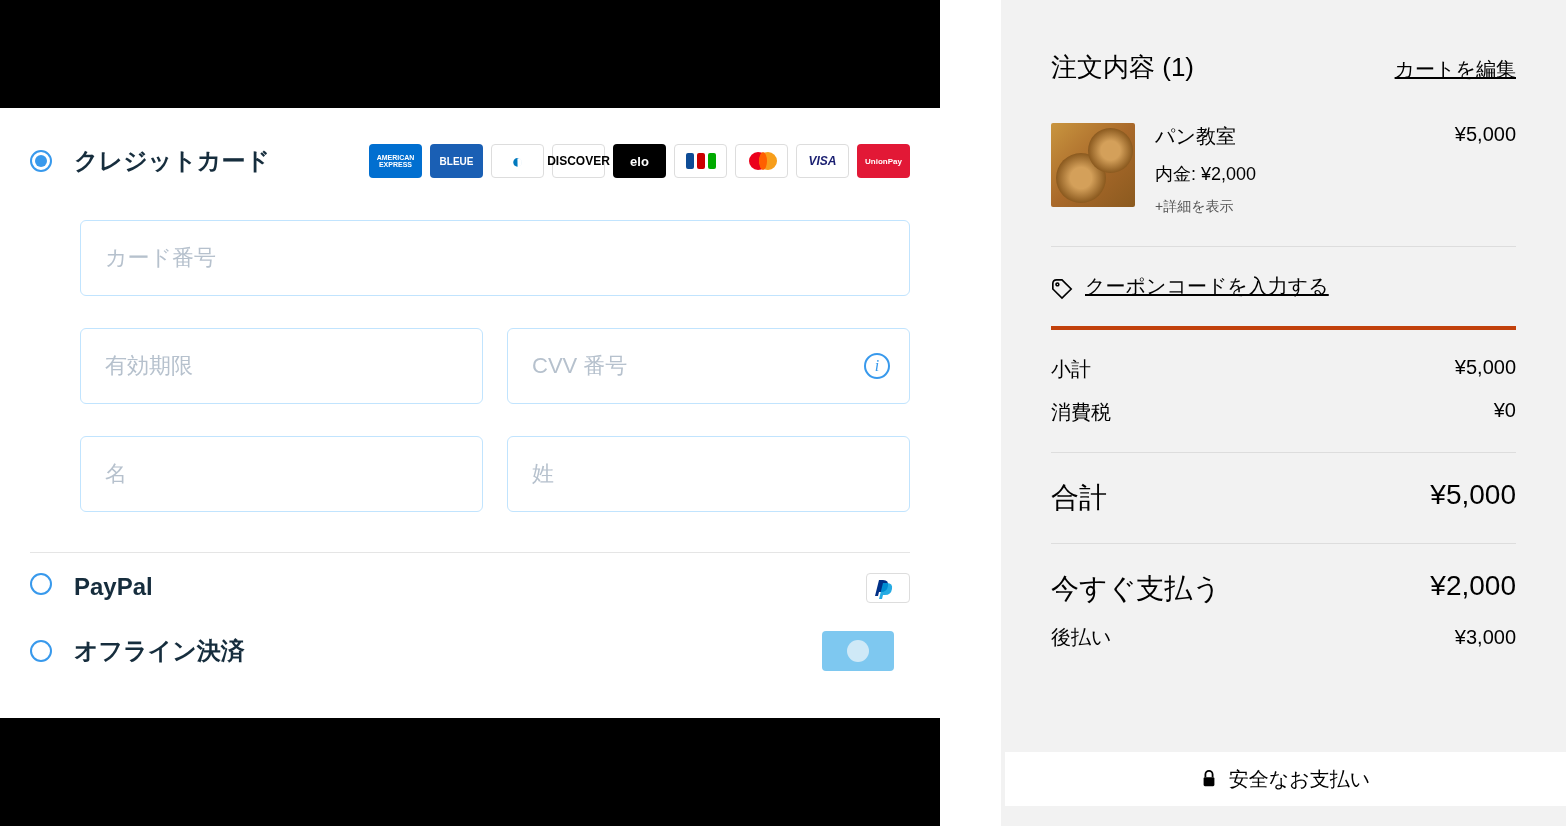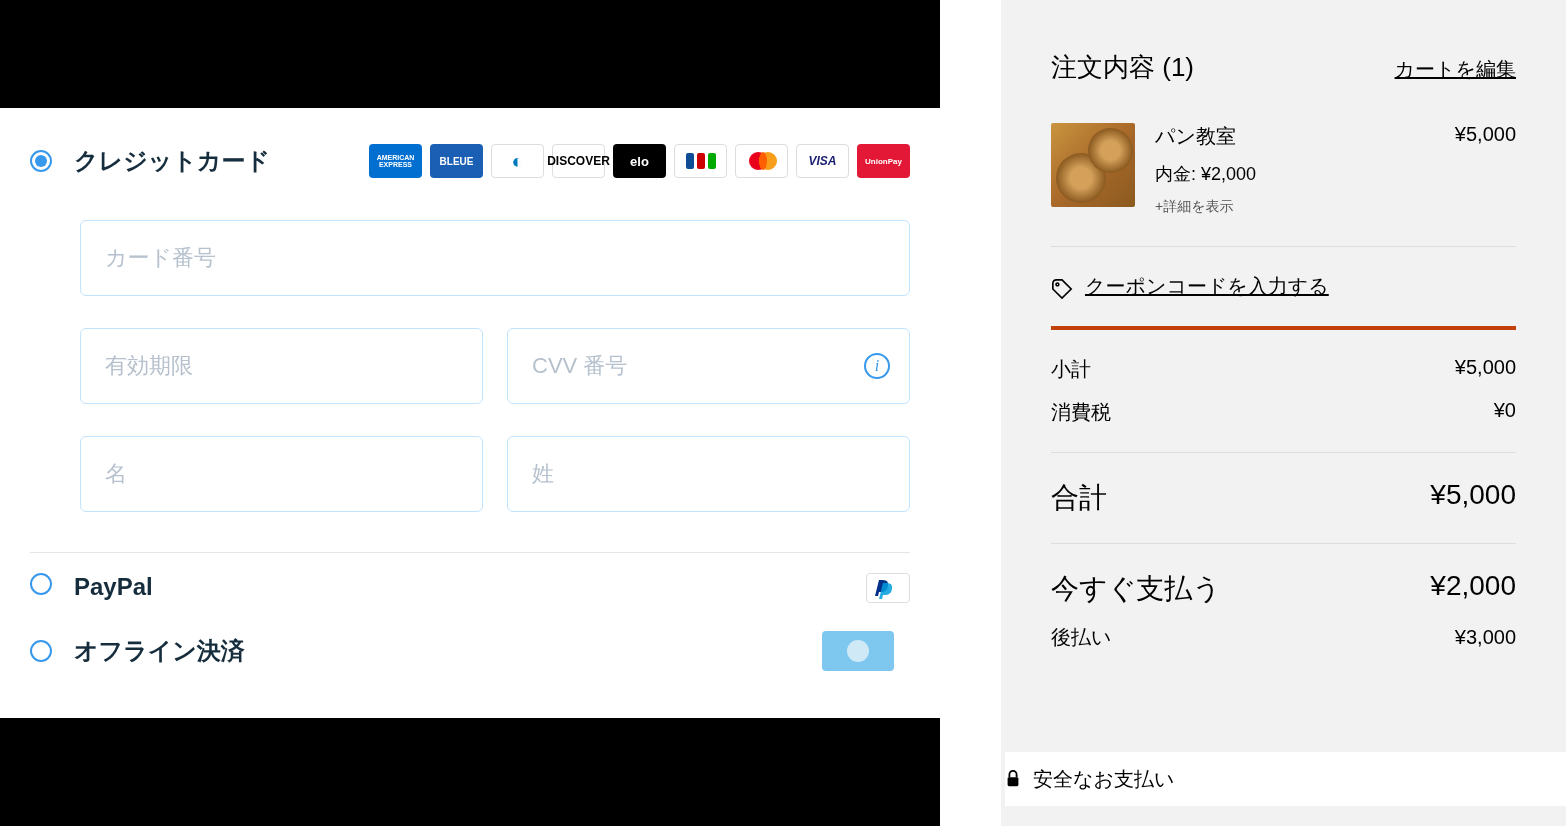--- a/index.html
+++ b/index.html
@@ -70,21 +70,21 @@
 .summary-row { display: flex; justify-content: space-between; font-size: 20px; color: #000; margin-bottom: 16px; }
 .summary-row:last-child { margin-bottom: 0; }
 
 .total-section { padding: 26px 0; border-bottom: 1px solid #ddd; }
 .total-row { display: flex; justify-content: space-between; font-size: 28px; font-weight: 400; color: #000000; }
 
 .paynow-section { padding: 26px 0; }
 .paynow-row { display: flex; justify-content: space-between; font-size: 28px; font-weight: 400; color: #000; margin-bottom: 16px; }
 .later-row { display: flex; justify-content: space-between; font-size: 20px; color: #000; align-items: center; }
 
-.secure-footer { position: absolute; bottom: 20px; left: 4px; right: 0; background:#fff; height:54px; display: flex; align-items: center; justify-content: flex-start; gap: 12px; font-size: 20px; color: #000; }
+.secure-footer { position: absolute; bottom: 20px; left: 4px; right: 0; background:#fff; height:54px; display: flex; align-items: center; justify-content: center; gap: 12px; font-size: 20px; color: #000; }
 .lock-icon { width: 16px; height: 18px; }
 
 svg { display: block; }
 </style>
 </head>
 <body>
 
 <div class="left-panel">
   <div class="black-top"></div>
 

